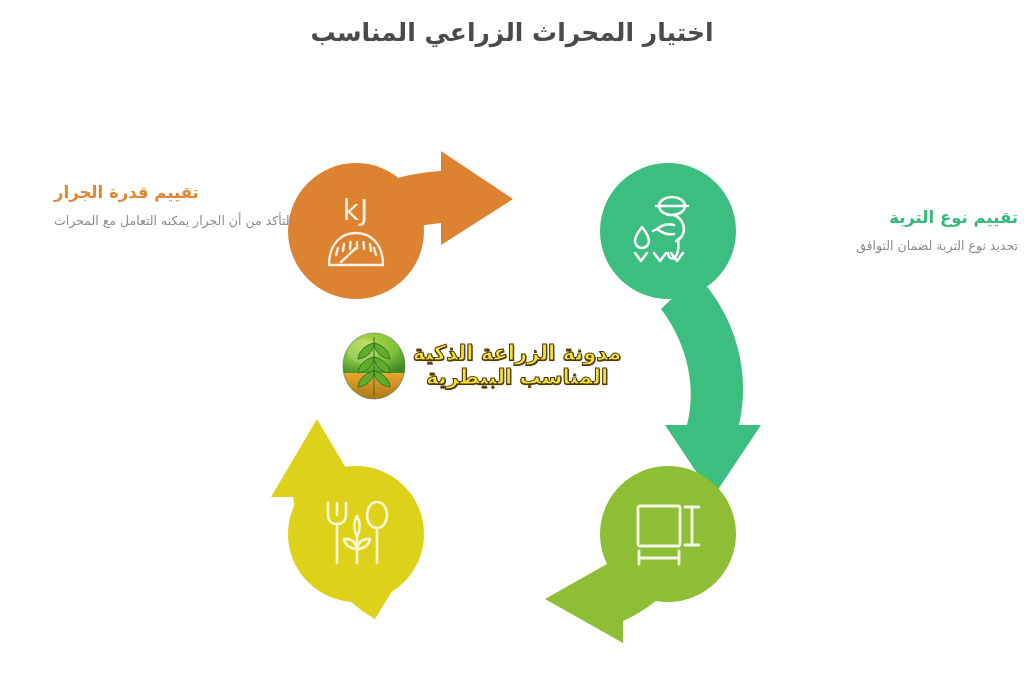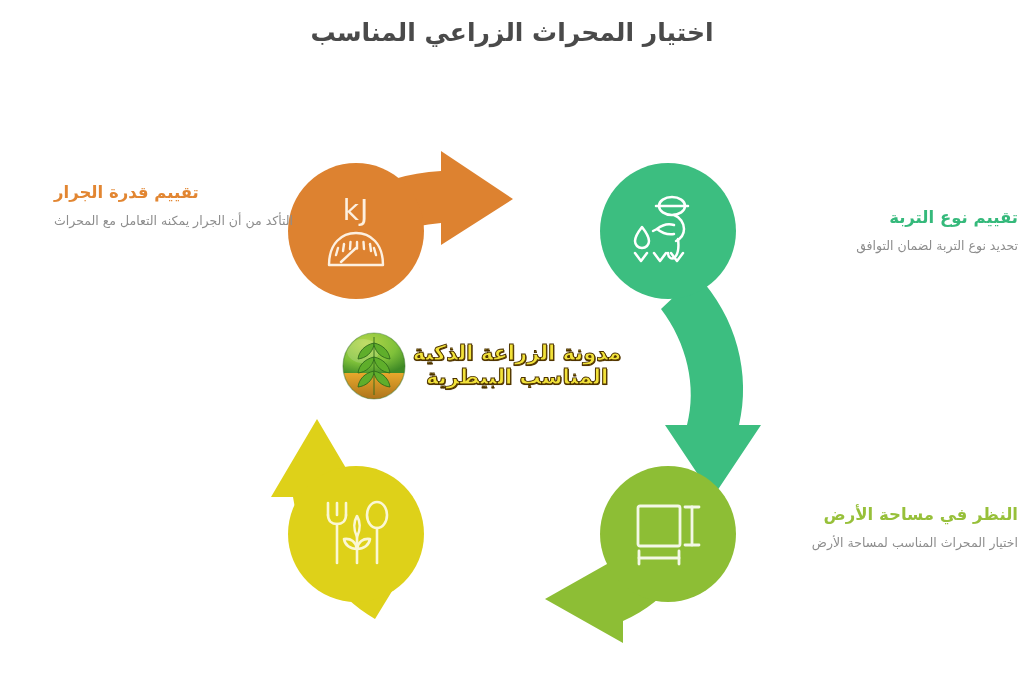--- a/index.html
+++ b/index.html
@@ -316,24 +316,20 @@
       <span>مدونة الزراعة الذكية</span>
       <span>المناسب البيطرية</span>
     </span>
   </div>
 
   <div class="label label-right lbl-soil">
     <div class="head c-green">تقييم نوع التربة</div>
     <div class="desc">تحديد نوع التربة لضمان التوافق</div>
   </div>
 
-  <div class="label label-right lbl-area">
-    <div class="head c-ygreen">النظر في مساحة الأرض</div>
-    <div class="desc">اختيار المحراث المناسب لمساحة الأرض</div>
-  </div>
 
 
   <div class="label label-left lbl-tractor">
     <div class="head c-orange">تقييم قدرة الجرار</div>
     <div class="desc">التأكد من أن الجرار يمكنه التعامل مع المحراث</div>
   </div>
 
 </div>
 
 </body></html>

